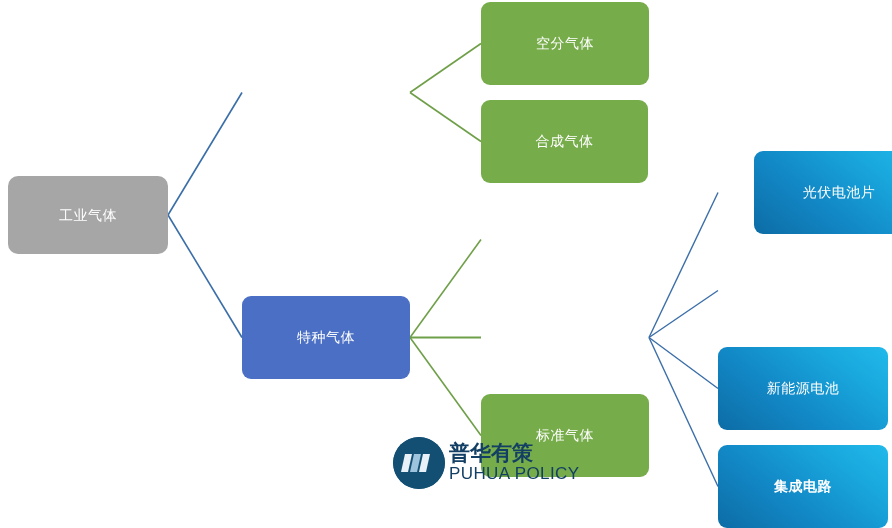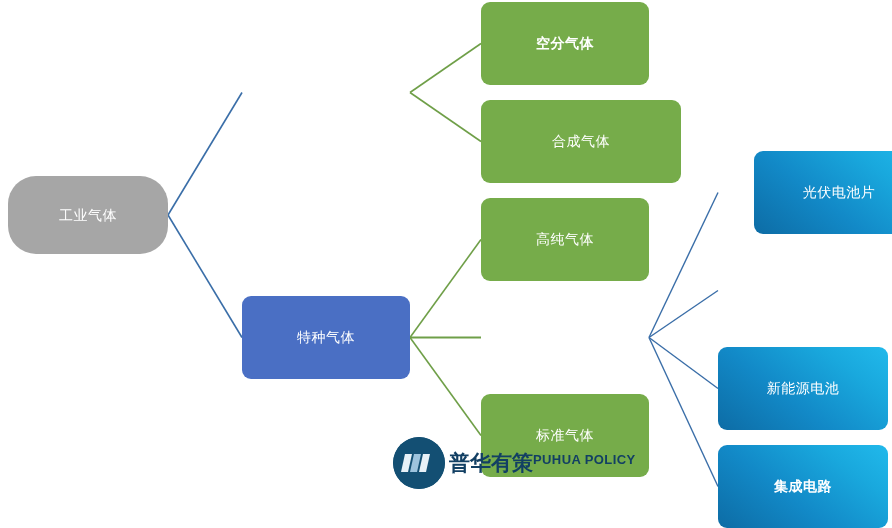--- a/index.html
+++ b/index.html
@@ -76,34 +76,34 @@
     height: 52px;
     border-radius: 50%;
     background: #134f73;
     position: relative;
     flex: 0 0 auto;
     overflow: hidden;
   }
   #wm-text {
     margin-left: 4px;
     display: flex;
-    flex-direction: row;
+    flex-direction: column;
     justify-content: center;
   }
   #wm-cn {
     font-size: 21px;
     font-weight: bold;
     color: #123f63;
     letter-spacing: 0px;
     line-height: 1.05;
     white-space: nowrap;
   }
   #wm-en {
-    font-size: 13px;
-    font-weight: bold;
+    font-size: 17px;
+    font-weight: normal;
     color: #123f63;
     letter-spacing: 0.4px;
     line-height: 1.2;
     white-space: nowrap;
   }
 </style>
 </head>
 <body>
 
 <div id="canvas">
@@ -119,40 +119,37 @@
     <line x1="410" y1="337.5" x2="481" y2="239.5" stroke="#6f9f48" stroke-width="1.6"></line>
     <line x1="410" y1="337.5" x2="481" y2="337.5" stroke="#6f9f48" stroke-width="1.8"></line>
     <line x1="410" y1="337.5" x2="481" y2="435.5" stroke="#6f9f48" stroke-width="1.6"></line>
 
     <line x1="649" y1="337.5" x2="718" y2="192.5" stroke="#3a6ea8" stroke-width="1.4"></line>
     <line x1="649" y1="337.5" x2="718" y2="290.5" stroke="#3a6ea8" stroke-width="1.4"></line>
     <line x1="649" y1="337.5" x2="718" y2="388.5" stroke="#3a6ea8" stroke-width="1.4"></line>
     <line x1="649" y1="337.5" x2="718" y2="486.5" stroke="#3a6ea8" stroke-width="1.4"></line>
   </svg>
 
-  <div class="node node-root" style="left:8px; top:176px; width:160px; height:78px;border-radius:28px;">
+  <div class="node node-root" style="left:8px; top:176px; width:160px; height:78px;">
     <span>工业气体</span>
   </div>
 
 
   <div class="node node-special" style="left:242px; top:296px; width:168px; height:83px;text-align:right;">
     <span>特种气体</span>
   </div>
 
-  <div class="node node-green" style="left:481px; top:2px; width:168px; height:83px;font-weight:bold;">
+  <div class="node node-green" style="left:481px; top:2px; width:168px; height:83px;">
     <span>空分气体</span>
   </div>
 
-  <div class="node node-green" style="left:481px; top:100px; width:200px; height:83px;">
+  <div class="node node-green" style="left:481px; top:100px; width:167px; height:83px;">
     <span>合成气体</span>
   </div>
 
-  <div class="node node-green" style="left:481px; top:198px; width:168px; height:83px;">
-    <span>高纯气体</span>
-  </div>
 
 
   <div class="node node-green" style="left:481px; top:394px; width:168px; height:83px;">
     <span>标准气体</span>
   </div>
 
   <div class="node node-cyan2" style="left:754px; top:151px; width:170px; height:83px;">
     <span>光伏电池片</span>
   </div>
 

